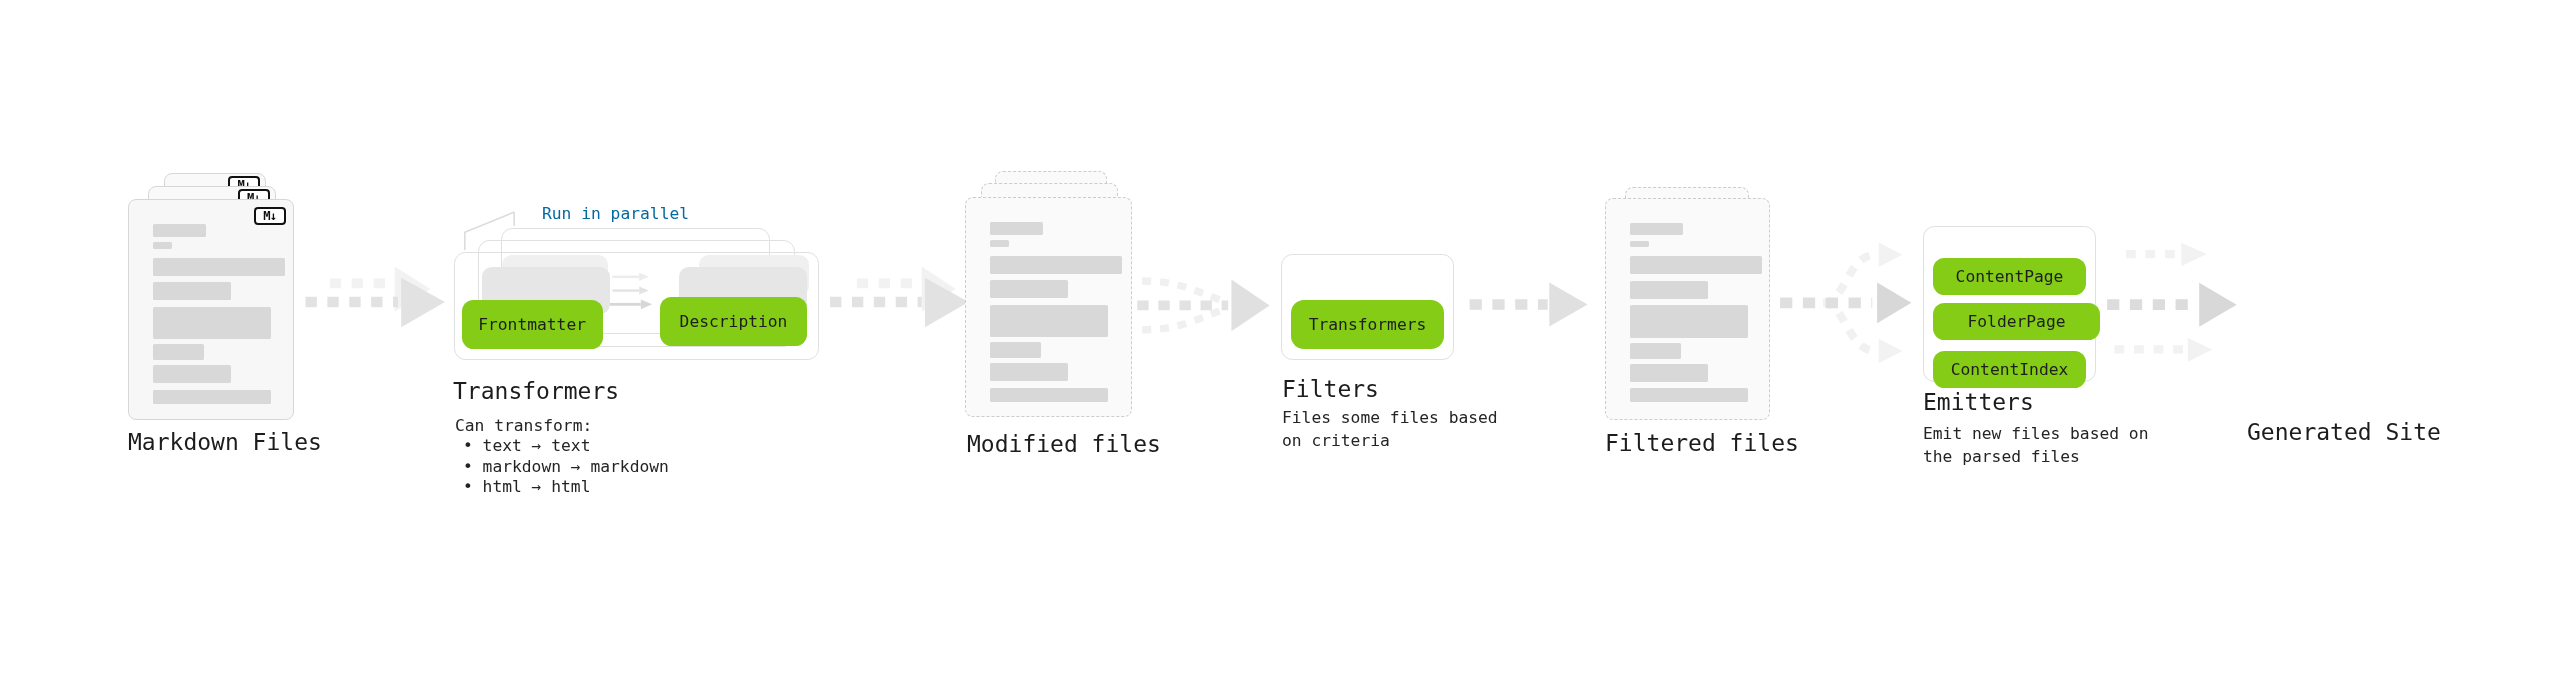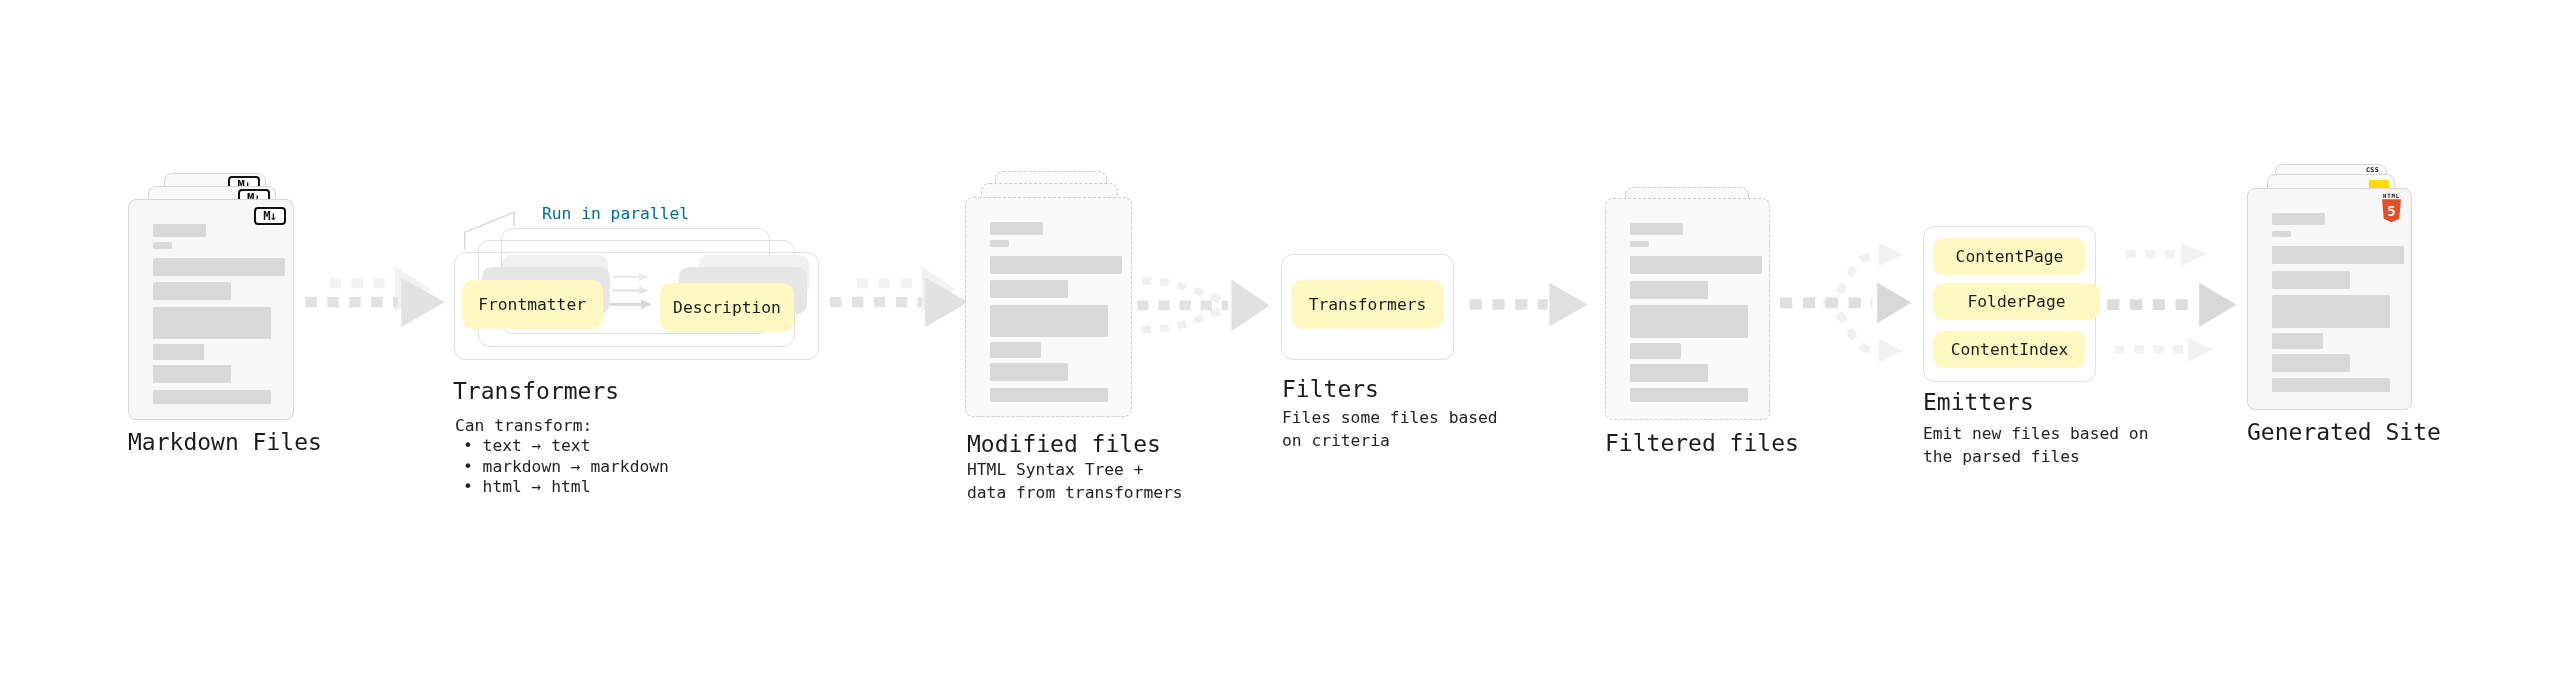--- a/index.html
+++ b/index.html
@@ -28,22 +28,22 @@
   
   .md-badge{position:absolute;width:32px;height:18px;background:#ffffff;border:2px solid #111111;
             border-radius:4.1px;display:flex;align-items:center;justify-content:center;
             font-size:12.2px;font-weight:bold;color:#111111;box-sizing:border-box;letter-spacing:-0.8px;}
 
   
   .obox{position:absolute;border:1.6px solid #e0e0e0;border-radius:11.4px;box-sizing:border-box;background:transparent;}
   .obox.filled{background:#ffffff;}
 
   
-  .pill{position:absolute;background:#fef9c3;border-radius:11.4px;display:flex;align-items:center;
-        justify-content:center;font-size:16.3px;color:#1e1e1e;white-space:nowrap;}
+  .pill{position:absolute;background:#84cc16;border-radius:11.4px;display:flex;align-items:center;
+        justify-content:center;font-size:16.3px;color:#1e1e1e;white-space:nowrap;margin-top:20px;}
   .ghost{position:absolute;border-radius:9.8px;}
 
   
   .stage-title{position:absolute;font-size:23px;color:#1c1c1c;white-space:nowrap;}
   .body-text{position:absolute;font-size:16.3px;line-height:23px;color:#242424;white-space:pre;}
   .bullet-text{position:absolute;font-size:16.3px;line-height:20.3px;color:#242424;white-space:pre;}
   .annotation{position:absolute;font-size:16.3px;color:#0369a1;white-space:nowrap;margin-left:16px;}
 
   svg.arrow{position:absolute;overflow:visible;}
 
@@ -102,21 +102,21 @@
 
     <div class="obox" style="left:54px;top:25px;width:269px;height:106px;"></div>
     <div class="obox" style="left:31px;top:37px;width:317px;height:107px;"></div>
     <div class="obox" style="left:6.5px;top:49px;width:365px;height:108px;"></div>
 
     <div class="ghost" style="left:55px;top:52px;width:106px;height:41px;background:#f0f0f0;"></div>
     <div class="ghost" style="left:35px;top:64px;width:128px;height:47px;background:#e6e6e6;"></div>
     <div class="pill" style="left:14.6px;top:77px;width:141px;height:49px;">Frontmatter</div>
     <div class="ghost" style="left:252px;top:52px;width:110px;height:41px;background:#f0f0f0;"></div>
     <div class="ghost" style="left:232px;top:64px;width:128px;height:47px;background:#e6e6e6;"></div>
-    <div class="pill" style="left:213px;top:80px;width:134px;height:49px;">Description</div>
+    <div class="pill" style="left:213px;top:74px;width:147px;height:49px;">Description</div>
 
     <svg class="arrow" style="left:163px;top:67px;" width="47" height="46" viewBox="0 0 58 56">
       <line x1="3" y1="8" x2="36" y2="8" stroke="#ececec" stroke-width="3"></line>
         <polygon points="36,3 48,8 36,13" fill="#ececec"></polygon>
       <line x1="3" y1="25" x2="36" y2="25" stroke="#e3e3e3" stroke-width="3"></line>
         <polygon points="36,20 48,25 36,30" fill="#e3e3e3"></polygon>
       <line x1="0" y1="42" x2="38" y2="42" stroke="#d7d7d7" stroke-width="3.5"></line>
         <polygon points="38,36 52,42 38,48" fill="#d7d7d7"></polygon>
     </svg>
   </div>
@@ -144,21 +144,20 @@
           <i></i>
           <i></i>
           <i></i>
           <i></i>
           <i></i>
           <i></i>
         </div>
     </div>
   </div>
   <div class="stage-title" style="left:967px;top:431px;">Modified files</div>
-  <div class="body-text" style="left:967px;top:458px;"><span>HTML Syntax Tree +</span><br><span>data from transformers</span></div>
 
   <svg class="arrow" style="left:1134px;top:271px;" width="138" height="72" viewBox="0 0 170 88">
     <path d="M10,12 C55,12 75,24 108,36" fill="none" stroke="#f0f0f0" stroke-width="9" stroke-dasharray="11 11"></path>
     <path d="M10,72 C55,72 75,60 108,48" fill="none" stroke="#f0f0f0" stroke-width="9" stroke-dasharray="11 11"></path>
     <line x1="4" y1="42" x2="116" y2="42" stroke="#e2e2e2" stroke-width="12" stroke-dasharray="14 12"></line>
     <polygon points="120,10 167,42 120,74" fill="#e0e0e0"></polygon>
   </svg>
 
   <div class="obox filled" style="left:1281px;top:254px;width:173px;height:106px;">
     <div class="pill" style="left:9px;top:25px;width:153px;height:49px;border-radius:13px;">Transformers</div>
@@ -207,45 +206,16 @@
 
   <svg class="arrow" style="left:2103px;top:237px;" width="137" height="132" viewBox="0 0 168 162">
     <line x1="28" y1="21" x2="92" y2="21" stroke="#f2f2f2" stroke-width="10" stroke-dasharray="12 12"></line>
     <polygon points="96,7 127,21 96,36" fill="#f2f2f2"></polygon>
     <line x1="5" y1="83" x2="115" y2="83" stroke="#dcdcdc" stroke-width="13" stroke-dasharray="15 13"></line>
     <polygon points="118,56 164,83 118,110" fill="#d8d8d8"></polygon>
     <line x1="14" y1="138" x2="100" y2="138" stroke="#f2f2f2" stroke-width="10" stroke-dasharray="12 12"></line>
     <polygon points="104,124 134,138 104,153" fill="#f2f2f2"></polygon>
   </svg>
 
-  <div class="abs" style="left:2247px;top:164px;width:166px;height:246px;">
-    <div class="doc-back" style="left:28.4px;top:0;width:112px;height:49px;">
-      <div class="css-badge" style="top:1.6px;right:4.9px;">
-        <div class="t">CSS</div>
-        <div class="u"></div>
-      </div>
-    </div>
-    <div class="doc-back" style="left:20.3px;top:9.8px;width:128px;height:49px;">
-      <div class="js-badge" style="top:5.7px;right:5.7px;"></div>
-    </div>
-    <div class="doc-card" style="left:0;top:23.6px;width:165px;height:222px;">
-      <div class="html5-badge" style="top:4.1px;right:9px;">
-        <div class="t">HTML</div>
-        <div class="html5-shield">
-            <span>5</span>
-          </div>
-      </div>
-      <div class="bars">
-          <i></i>
-          <i></i>
-          <i></i>
-          <i></i>
-          <i></i>
-          <i></i>
-          <i></i>
-          <i></i>
-        </div>
-    </div>
-  </div>
   <div class="stage-title" style="left:2247px;top:419px;">Generated Site</div>
 
 </div>
 
 
 </body></html>

